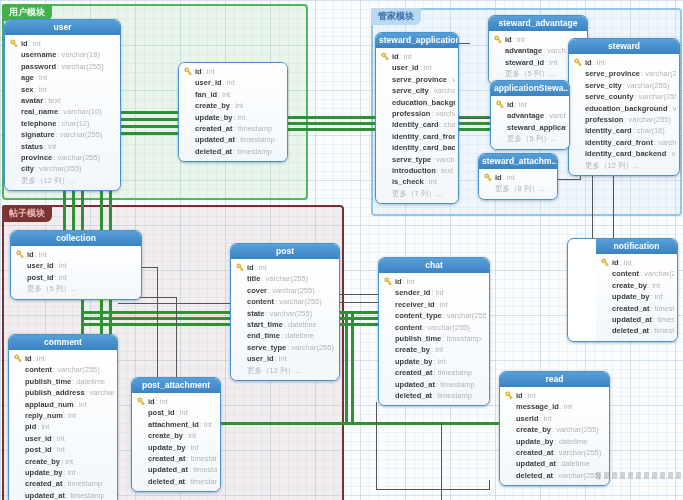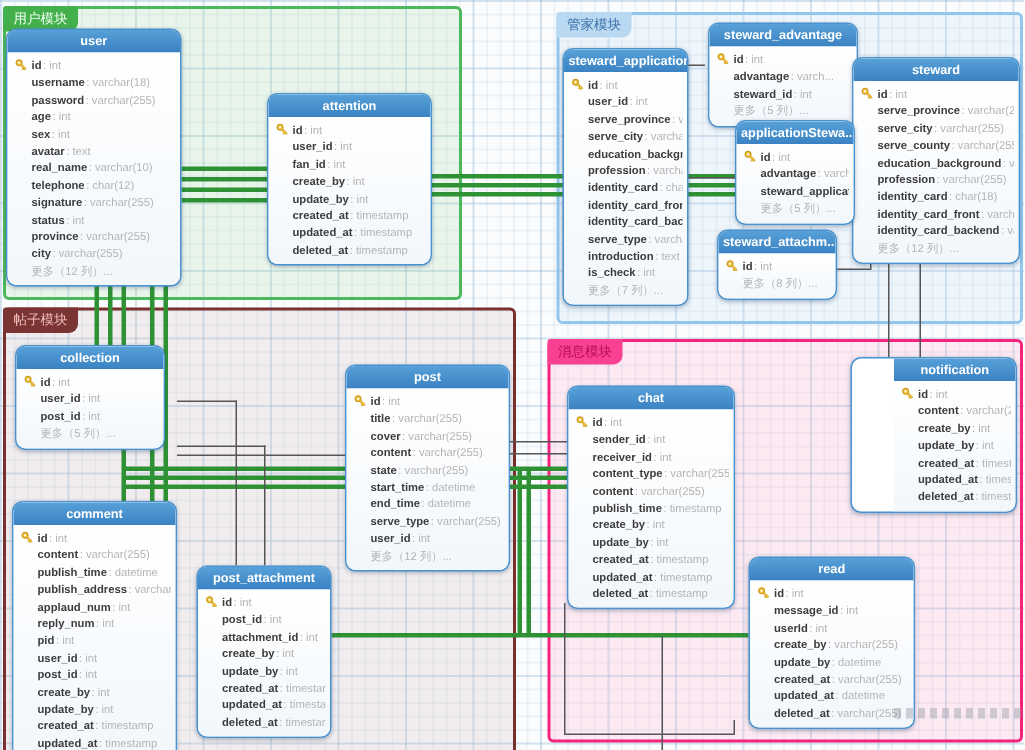--- a/index.html
+++ b/index.html
@@ -10,21 +10,21 @@
       linear-gradient(rgba(150,185,215,.30) 1px, transparent 1px),
       linear-gradient(90deg, rgba(150,185,215,.30) 1px, transparent 1px),
       linear-gradient(rgba(150,185,215,.14) 1px, transparent 1px),
       linear-gradient(90deg, rgba(150,185,215,.14) 1px, transparent 1px);
     background-size:45px 45px,45px 45px,9px 9px,9px 9px;
     font-family:"Liberation Sans",sans-serif;
   }
   .module{position:absolute;border:2px solid;border-radius:4px;z-index:1;box-sizing:border-box;}
   .module-label{
     position:absolute;top:-2px;left:-2px;font-size:9px;line-height:11px;
-    padding:3px 7px;border-radius:2px 0 6px 0;white-space:nowrap;z-index:5;font-weight:normal;
+    padding:3px 7px;border-radius:2px 0 6px 0;white-space:nowrap;z-index:5;font-weight:bold;
   }
   .line{position:absolute;z-index:10;}
   .tbl{
     position:absolute;background:#fff;border:1.5px solid #4792cf;border-radius:7px;
     box-shadow:0 1px 3px rgba(50,80,115,.38);z-index:30;overflow:hidden;box-sizing:border-box;
   }
   .tbl-header{
     background:linear-gradient(#57a0d8,#3a82c2);color:#fff;font-weight:bold;font-size:8.5px;
     line-height:9px;text-align:center;padding:3px 3px;white-space:nowrap;overflow:hidden;
   }
@@ -46,23 +46,20 @@
 <div id="canvas">
   <div id="watermark" style="left: 596px; top: 472px; width: 86px;"></div>
 <div class="module" style="left: 2px; top: 4px; width: 306px; height: 196px; border-color: rgb(76, 184, 92); background: rgba(170, 225, 170, 0.22);">
       <div class="module-label" style="background: rgb(67, 176, 76); color: rgb(242, 255, 242);">用户模块</div>
     </div>
     <div class="module" style="left: 371px; top: 8px; width: 311px; height: 208px; border-color: rgb(147, 198, 236); background: rgba(190, 220, 245, 0.2);">
       <div class="module-label" style="background: rgb(185, 217, 243); color: rgb(58, 110, 165);">管家模块</div>
     </div>
     <div class="module" style="left: 2px; top: 205px; width: 342px; height: 300px; border-color: rgb(122, 47, 47); background: rgba(205, 185, 185, 0.22);">
       <div class="module-label" style="background: rgb(123, 52, 52); color: rgb(240, 188, 188);">帖子模块</div>
-    </div>
-    <div class="module" style="left: 365px; top: 226px; width: 317px; height: 269px; border-color: rgb(244, 36, 126); background: rgba(255, 175, 210, 0.24);">
-      <div class="module-label" style="background: rgb(250, 65, 145); color: rgb(179, 13, 85);">消息模块</div>
     </div>
     <div class="line" style="left: 121px; top: 111px; width: 57px; height: 3px; background: rgb(46, 145, 52);"></div>
     <div class="line" style="left: 121px; top: 118px; width: 57px; height: 3px; background: rgb(46, 145, 52);"></div>
     <div class="line" style="left: 121px; top: 125px; width: 57px; height: 3px; background: rgb(46, 145, 52);"></div>
     <div class="line" style="left: 121px; top: 132px; width: 57px; height: 3px; background: rgb(46, 145, 52);"></div>
     <div class="line" style="left: 288px; top: 116px; width: 282px; height: 3px; background: rgb(46, 145, 52);"></div>
     <div class="line" style="left: 288px; top: 122px; width: 282px; height: 3px; background: rgb(46, 145, 52);"></div>
     <div class="line" style="left: 288px; top: 128px; width: 282px; height: 3px; background: rgb(46, 145, 52);"></div>
     <div class="line" style="left: 63px; top: 189px; width: 3px; height: 41px; background: rgb(46, 145, 52);"></div>
     <div class="line" style="left: 72px; top: 189px; width: 3px; height: 41px; background: rgb(46, 145, 52);"></div>
@@ -162,21 +159,20 @@
         </div>
         <div class="row">
           <span class="ico"></span>
           <span class="nm">city</span>
           <span class="tp">: varchar(255)</span>
         </div>
         <div class="row more">更多（12 列）...</div>
       </div>
     </div>
     <div class="tbl" style="left: 178px; top: 62px; width: 110px;">
-      <div class="tbl-header">attention</div>
       <div class="tbl-body">
         <div class="row">
           <span class="ico">
             <svg width="9" height="9" viewBox="0 0 10 10" xmlns="http://www.w3.org/2000/svg">
               <circle cx="3" cy="3.2" r="2.2" fill="#f5c33b" stroke="#c89a20" stroke-width="0.8"></circle>
               <circle cx="3" cy="3.2" r="0.8" fill="#fff"></circle>
               <g transform="rotate(45 4.4 4.4)">
                 <rect x="4.4" y="3.8" width="5" height="1.4" fill="#f5c33b" stroke="#c89a20" stroke-width="0.5"></rect>
                 <rect x="7.2" y="5.1" width="1.2" height="1.2" fill="#f5c33b" stroke="#c89a20" stroke-width="0.4"></rect>
               </g>
@@ -290,21 +286,21 @@
           <span class="tp">: text</span>
         </div>
         <div class="row">
           <span class="ico"></span>
           <span class="nm">is_check</span>
           <span class="tp">: int</span>
         </div>
         <div class="row more">更多（7 列）...</div>
       </div>
     </div>
-    <div class="tbl" style="left: 472px; top: 15px; width: 100px;">
+    <div class="tbl" style="left: 488px; top: 15px; width: 100px;">
       <div class="tbl-header">steward_advantage</div>
       <div class="tbl-body">
         <div class="row">
           <span class="ico">
             <svg width="9" height="9" viewBox="0 0 10 10" xmlns="http://www.w3.org/2000/svg">
               <circle cx="3" cy="3.2" r="2.2" fill="#f5c33b" stroke="#c89a20" stroke-width="0.8"></circle>
               <circle cx="3" cy="3.2" r="0.8" fill="#fff"></circle>
               <g transform="rotate(45 4.4 4.4)">
                 <rect x="4.4" y="3.8" width="5" height="1.4" fill="#f5c33b" stroke="#c89a20" stroke-width="0.5"></rect>
                 <rect x="7.2" y="5.1" width="1.2" height="1.2" fill="#f5c33b" stroke="#c89a20" stroke-width="0.4"></rect>
@@ -430,21 +426,21 @@
                 <rect x="7.2" y="5.1" width="1.2" height="1.2" fill="#f5c33b" stroke="#c89a20" stroke-width="0.4"></rect>
               </g>
             </svg>
           </span>
           <span class="nm">id</span>
           <span class="tp">: int</span>
         </div>
         <div class="row more">更多（8 列）...</div>
       </div>
     </div>
-    <div class="tbl" style="left: 10px; top: 230px; width: 100px;">
+    <div class="tbl" style="left: 10px; top: 230px; width: 132px;">
       <div class="tbl-header">collection</div>
       <div class="tbl-body">
         <div class="row">
           <span class="ico">
             <svg width="9" height="9" viewBox="0 0 10 10" xmlns="http://www.w3.org/2000/svg">
               <circle cx="3" cy="3.2" r="2.2" fill="#f5c33b" stroke="#c89a20" stroke-width="0.8"></circle>
               <circle cx="3" cy="3.2" r="0.8" fill="#fff"></circle>
               <g transform="rotate(45 4.4 4.4)">
                 <rect x="4.4" y="3.8" width="5" height="1.4" fill="#f5c33b" stroke="#c89a20" stroke-width="0.5"></rect>
                 <rect x="7.2" y="5.1" width="1.2" height="1.2" fill="#f5c33b" stroke="#c89a20" stroke-width="0.4"></rect>

